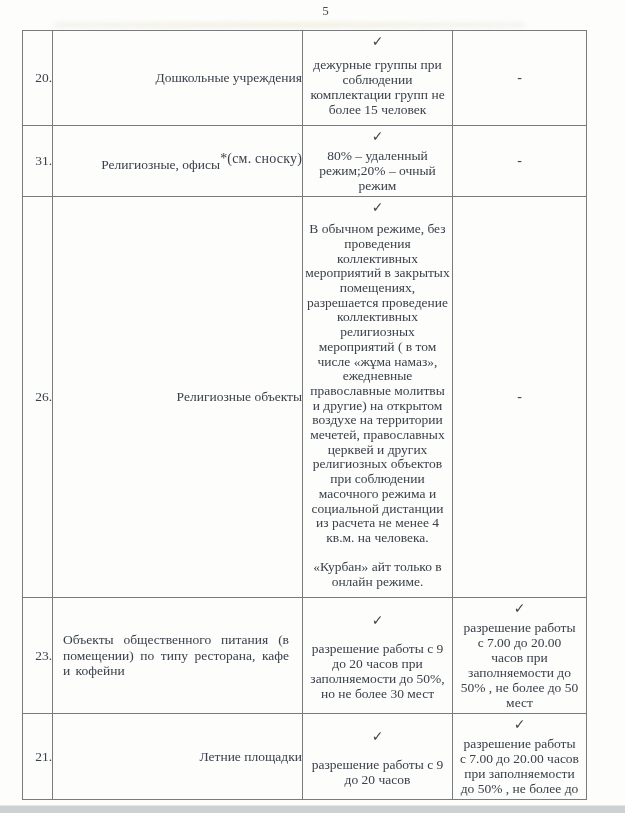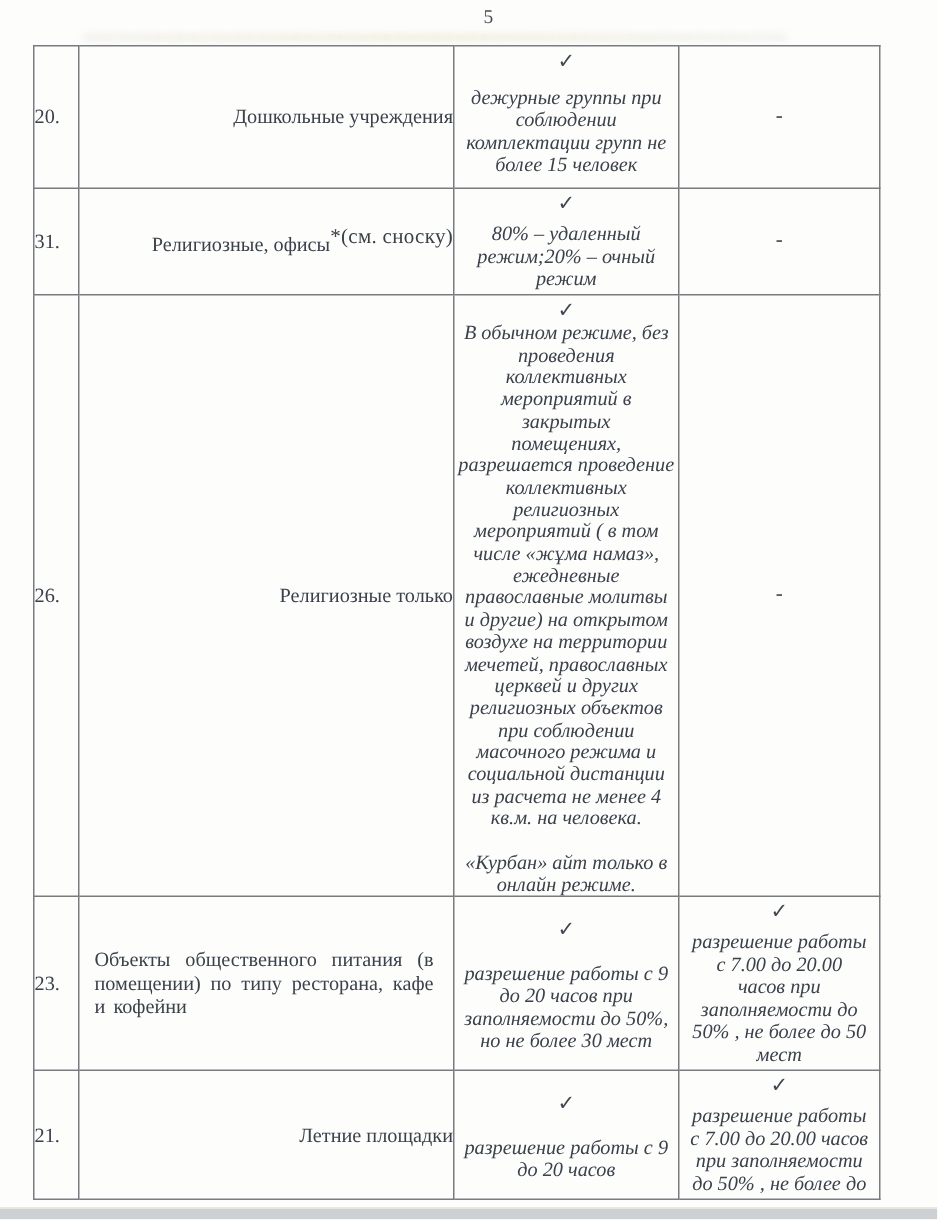--- a/index.html
+++ b/index.html
@@ -28,38 +28,38 @@
   }
   table.doc-table{
     position:absolute;left:22px;top:30px;width:564px;
     border-collapse:collapse;table-layout:fixed;
   }
   .doc-table td{
     border:1px solid #787c80;
     vertical-align:middle;
     padding:0;
   }
-  .num-cell{text-align:left;font-size:13.5px;}
+  .num-cell{text-align:right;font-size:13.5px;}
   .name-cell{
     text-align:right;font-size:13.5px;line-height:15.5px;
     padding:4px 10px 4px 10px;
   }
   .name-cell.justify{text-align:justify;padding:4px 13px 4px 10px;word-spacing:2px;}
   .sup{font-size:14px;vertical-align:super;letter-spacing:0.2px;}
   .cf{display:flex;flex-direction:column;align-items:center;}
   .cf.center{justify-content:center;}
   .h94{height:94px;}.h70{height:70px;}.h400{height:400px;}.h115{height:115px;}.h85{height:85px;}
   .check{
     font-size:14px;line-height:15px;height:15px;margin-top:3px;
     color:#414850;font-family:"DejaVu Sans",sans-serif;
   }
   .check.low{margin-top:15px;}
   .txt{
     margin:auto 0;white-space:pre-line;text-align:center;
-    font-size:13.5px;line-height:15px;width:100%;font-style:italic;
+    font-size:13.5px;line-height:15px;width:100%;
   }
   .txt.dense{line-height:14.7px;margin-top:auto;margin-bottom:auto;}
   .dash{font-size:14px;}
 </style>
 </head>
 <body>
 
 <div class="page">
   <div class="page-number">5</div>
   <div class="top-smudge"></div>
@@ -116,21 +116,21 @@
           <div class="dash">-</div>
         </div>
       </td>
     </tr>
 
     <tr>
       <td class="num-cell">
         <span>26.</span>
       </td>
       <td class="name-cell">
-        <span>Религиозные только</span>
+        <span>Религиозные объекты</span>
       </td>
       <td>
         <div class="cf h400">
           <div class="check">✓</div>
           <div class="txt dense">В обычном режиме, без
 проведения
 коллективных
 мероприятий в закрытых
 помещениях,
 разрешается проведение

